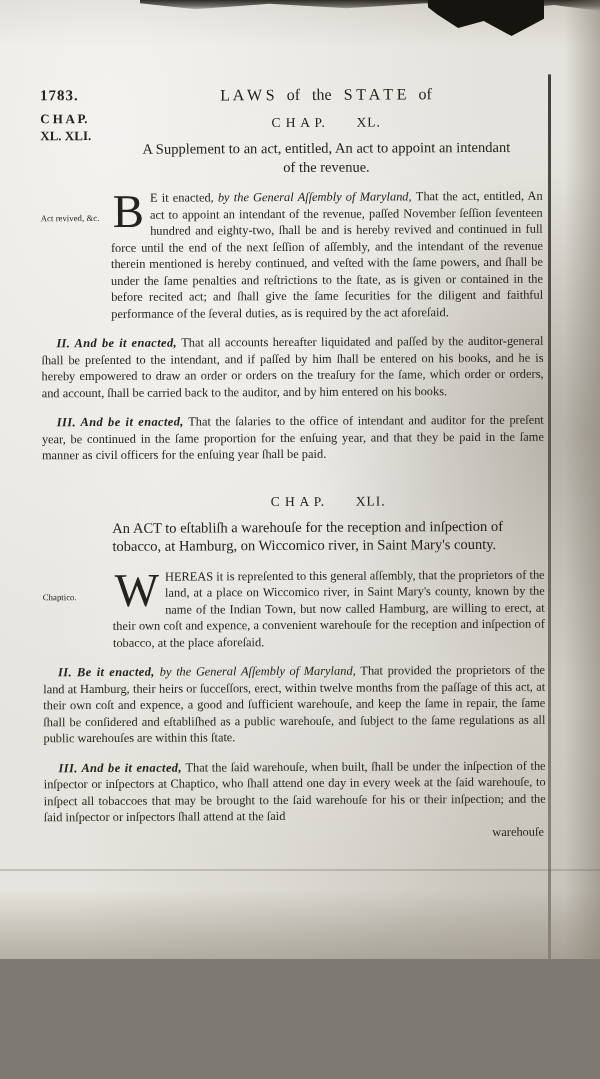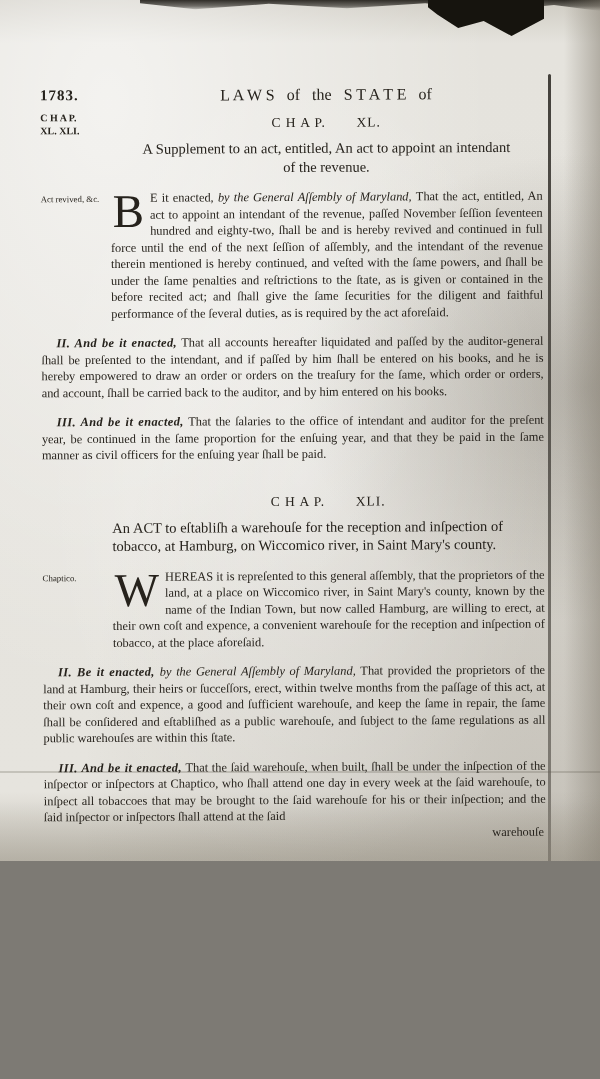--- a/index.html
+++ b/index.html
@@ -1,18 +1,18 @@
 <!DOCTYPE html>
 <html><head>
 <meta charset="utf-8">
 <style>
   * { margin:0; padding:0; box-sizing:border-box; }
   html,body { background:#7d7a74; }
   .page {
-    position:relative; width:600px; height:861px; overflow:hidden;
+    position:relative; width:600px; height:959px; overflow:hidden;
     font-family:"Liberation Serif","DejaVu Serif",serif;
     color:#26221c;
     background-color:#e4e2db;
     background-image:
       radial-gradient(ellipse at 18% 12%, rgba(255,255,255,0.55), transparent 55%),
       radial-gradient(ellipse at 50% 55%, rgba(255,255,255,0.35), transparent 60%),
       radial-gradient(ellipse at 90% 95%, rgba(125,117,103,0.30), transparent 60%),
       radial-gradient(ellipse at 98% 45%, rgba(105,99,88,0.35), transparent 35%),
       linear-gradient(to bottom, #cfccc3 0%, #e5e3dd 5%, #e6e4de 93%, #cfccc2 100%);
   }
@@ -38,22 +38,22 @@
   .crease { bottom:88px; left:0; width:100%; height:2px; background:rgba(95,90,80,0.25); }
   .left-spot { top:995px; left:0; width:14px; height:40px;
     background:radial-gradient(ellipse at 0 50%, rgba(70,65,57,0.55), transparent 70%); }
 
   .content { position:absolute; top:86px; left:42px; width:502px; transform:rotate(-0.3deg); }
   .row { display:flex; }
   .margin-col { flex:0 0 70px; width:70px; padding-right:8px; }
   .main-col { flex:1; min-width:0; }
 
   .year { font-size:15px; font-weight:bold; letter-spacing:1px; }
-  .margin-chap { font-size:10px; font-weight:bold; white-space:pre-line; line-height:1.3; margin-top:7px; }
-  .margin-note { font-size:8.8px; line-height:1.3; padding-top:4px; }
+  .margin-chap { font-size:13px; font-weight:bold; white-space:pre-line; line-height:1.3; margin-top:7px; }
+  .margin-note { font-size:8.8px; line-height:1.3; padding-top:4px;margin-top:19px; }
 
   .laws-header { font-size:16px; text-align:center; white-space:pre; }
   .chap-heading { font-size:13.5px; text-align:center; white-space:pre; margin-top:11px; letter-spacing:1px; }
   .act-title { font-size:14.5px; text-align:center; line-height:1.28; margin-top:8px; padding:0 26px; }
   .act-title.left-title { text-align:left; padding:0 6px 0 0; }
 
   .section { margin-top:13px; }
   .chapter-break { margin-top:20px; }
   .para { font-size:12.4px; line-height:1.33; text-align:justify; }
   .para.indent { text-indent:15px; }

